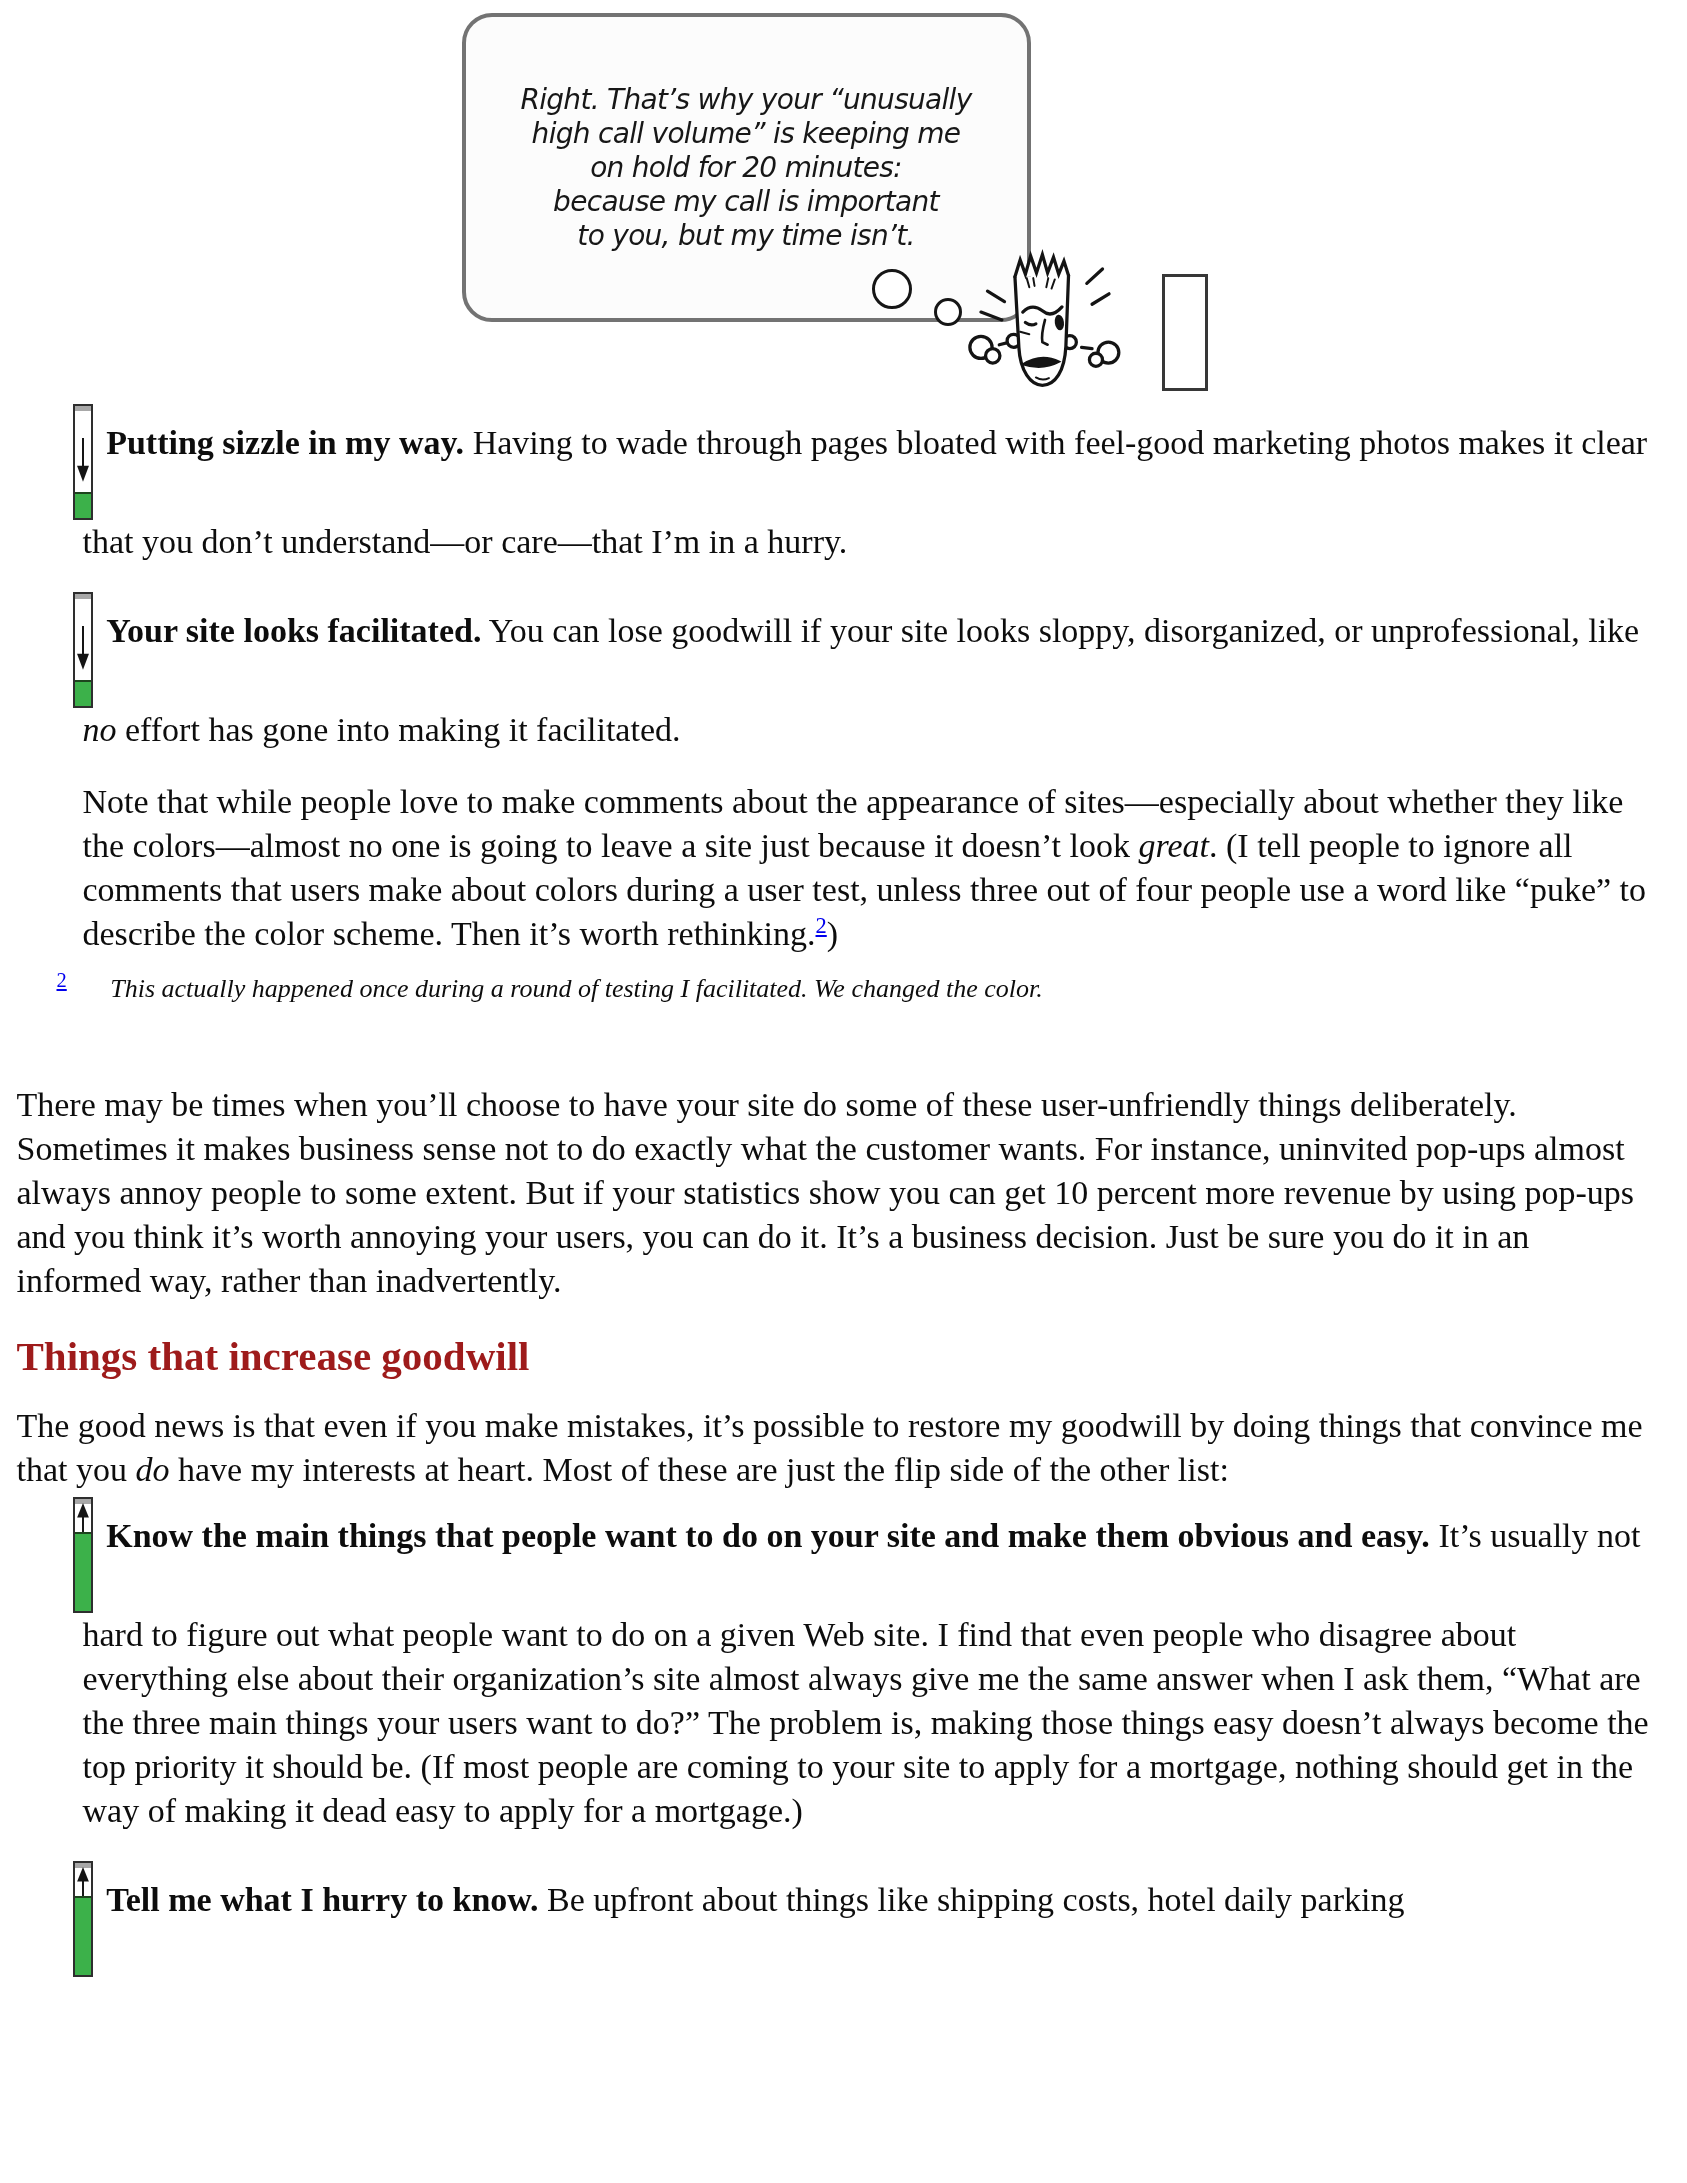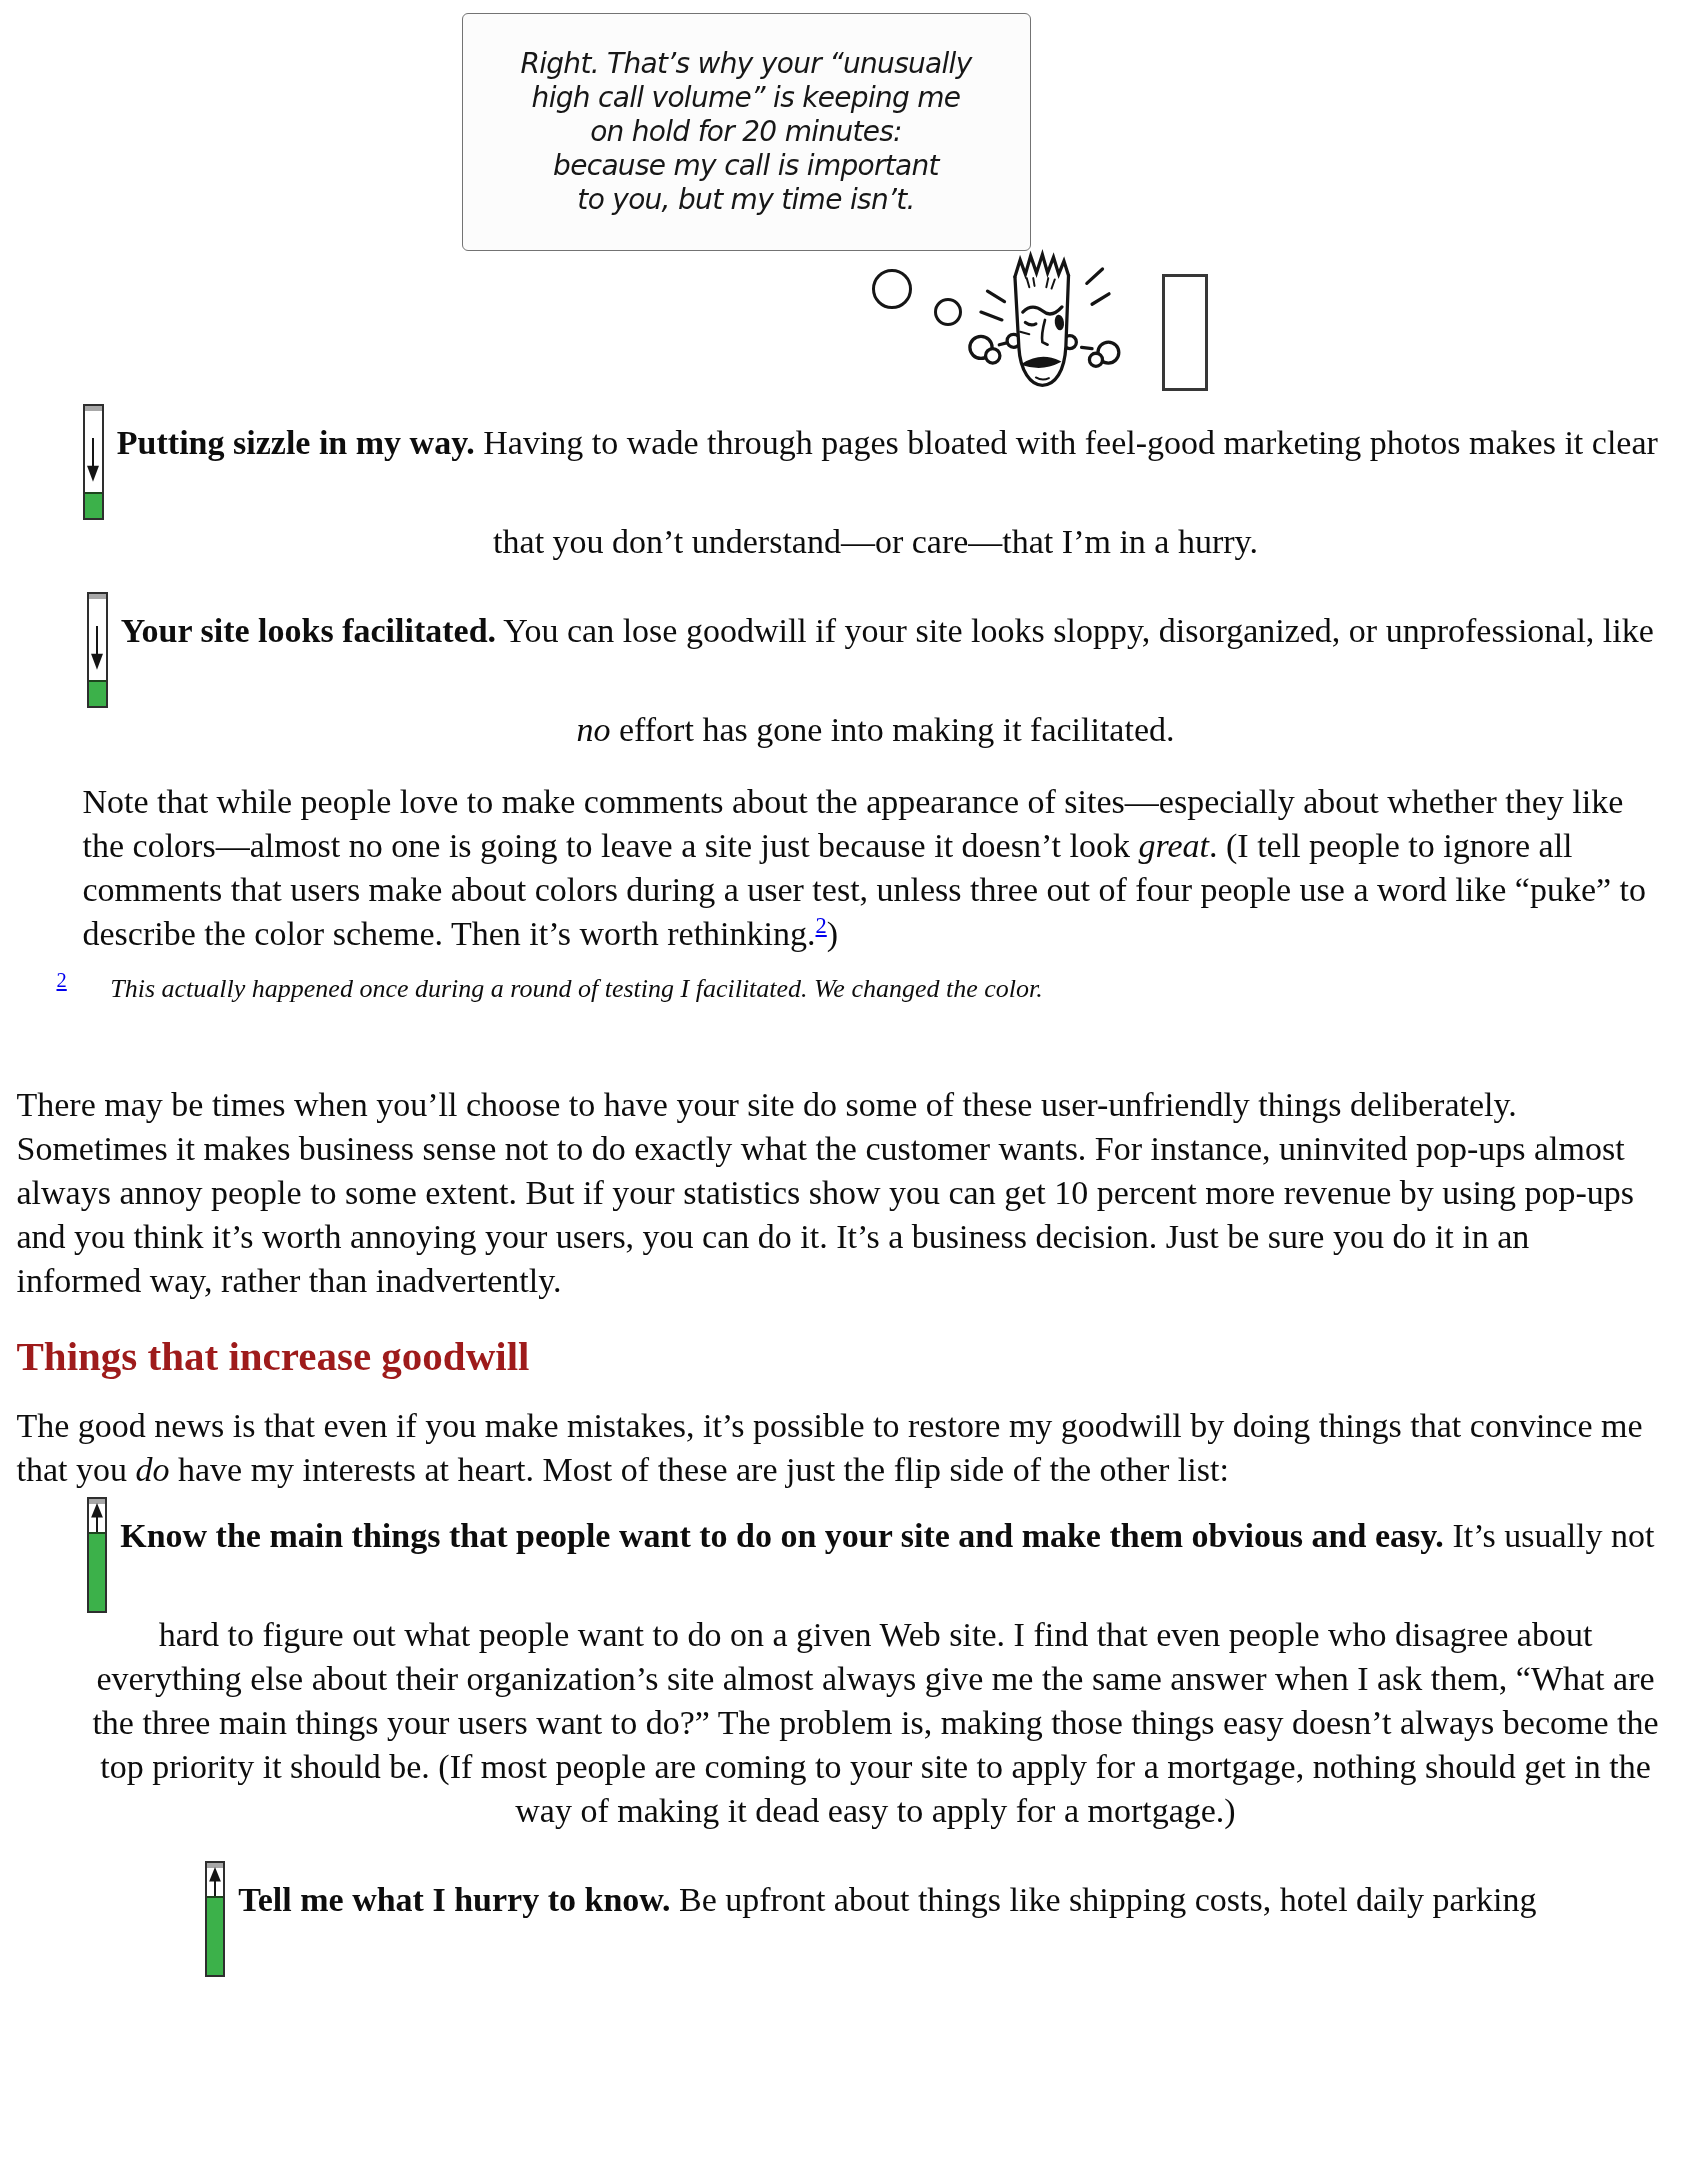--- a/index.html
+++ b/index.html
@@ -5,22 +5,22 @@
   html,body{margin:0;padding:0;}
   body{
     width:1687px;height:2183px;overflow:hidden;background:#ffffff;color:#0d0d0d;
     font-family:"Liberation Serif", serif;font-size:34px;line-height:44px;
   }
   .page{padding:12px 18.5px 0 16.5px;}
 
   
   .comic{position:relative;height:392px;}
   .bubble{
-    position:absolute;left:445px;top:1.3px;width:569px;height:238px;
-    border:1px solid #737373;border-radius:6px;background:#fcfcfc;
+    position:absolute;left:445px;top:1.3px;width:569px;height:309px;
+    border:4px solid #737373;border-radius:30px;background:#fcfcfc;
     display:flex;align-items:center;justify-content:center;box-sizing:border-box;
   }
   .bubble-text{
     white-space:pre-line;text-align:center;
     font-family:"DejaVu Sans", sans-serif;font-style:italic;font-weight:400;
     font-size:28px;line-height:34px;letter-spacing:-0.7px;color:#171717;
   }
   .tb{position:absolute;border:3.3px solid #161616;border-radius:50%;background:#fff;box-sizing:border-box;}
   .tb-big{left:855px;top:257px;width:40px;height:40px;}
   .tb-small{left:917px;top:286px;width:28px;height:28px;}
@@ -35,21 +35,21 @@
   }
   .meter .cap{position:absolute;top:0;left:0;right:0;height:4.6px;background:#a8a8a8;}
   .meter .fill{position:absolute;bottom:0;left:0;right:0;background:#3cb14a;border-top:2.6px solid #1d441d;}
   .meter-down .fill{height:24px;}
   .meter-up .fill{height:77px;}
   .arr{position:absolute;left:50%;transform:translateX(-50%);}
   .arr-down{top:32px;}
   .arr-up{top:4px;}
 
   
-  .li{margin:0 0 28px 66px;text-align:center;}
+  .li{margin:0 0 28px 66px;}
   .indent{margin:16px 0 0 66px;}
   b{font-weight:bold;}
   .fnref{color:#0000ee;text-decoration:underline;font-size:22.5px;line-height:0;}
   .footnote{margin:17px 0 0 40px;font-size:26px;line-height:32px;}
   .footnote .fnref{font-size:20.5px;}
   .footnote i{margin-left:37px;}
   .para-business{margin:78px 8px 0 0;}
   .heading{
     font-family:"Liberation Serif", serif;font-weight:bold;
     font-size:41px;line-height:48px;color:#9e1b1b;margin:29px 0 24px 0;

